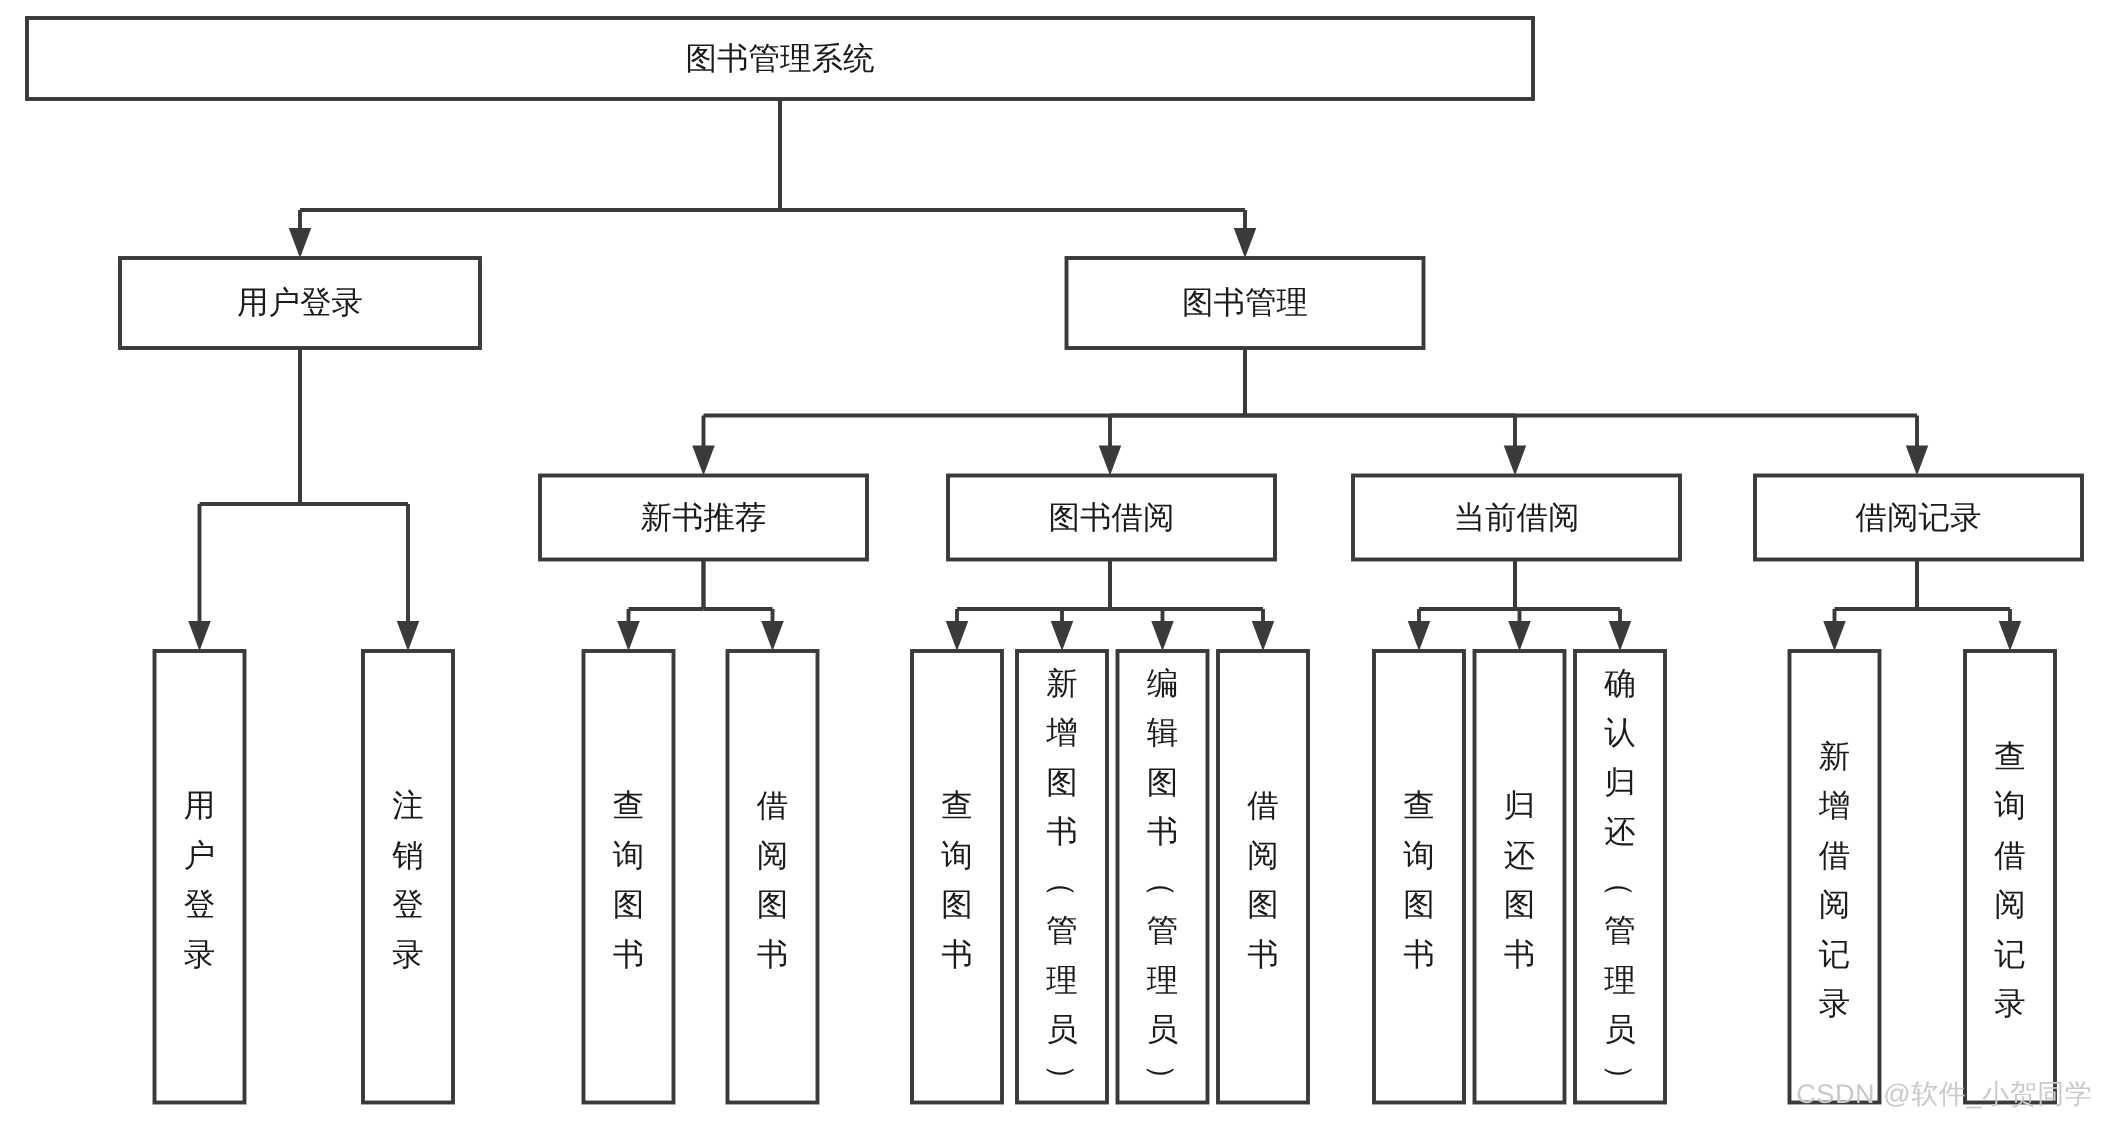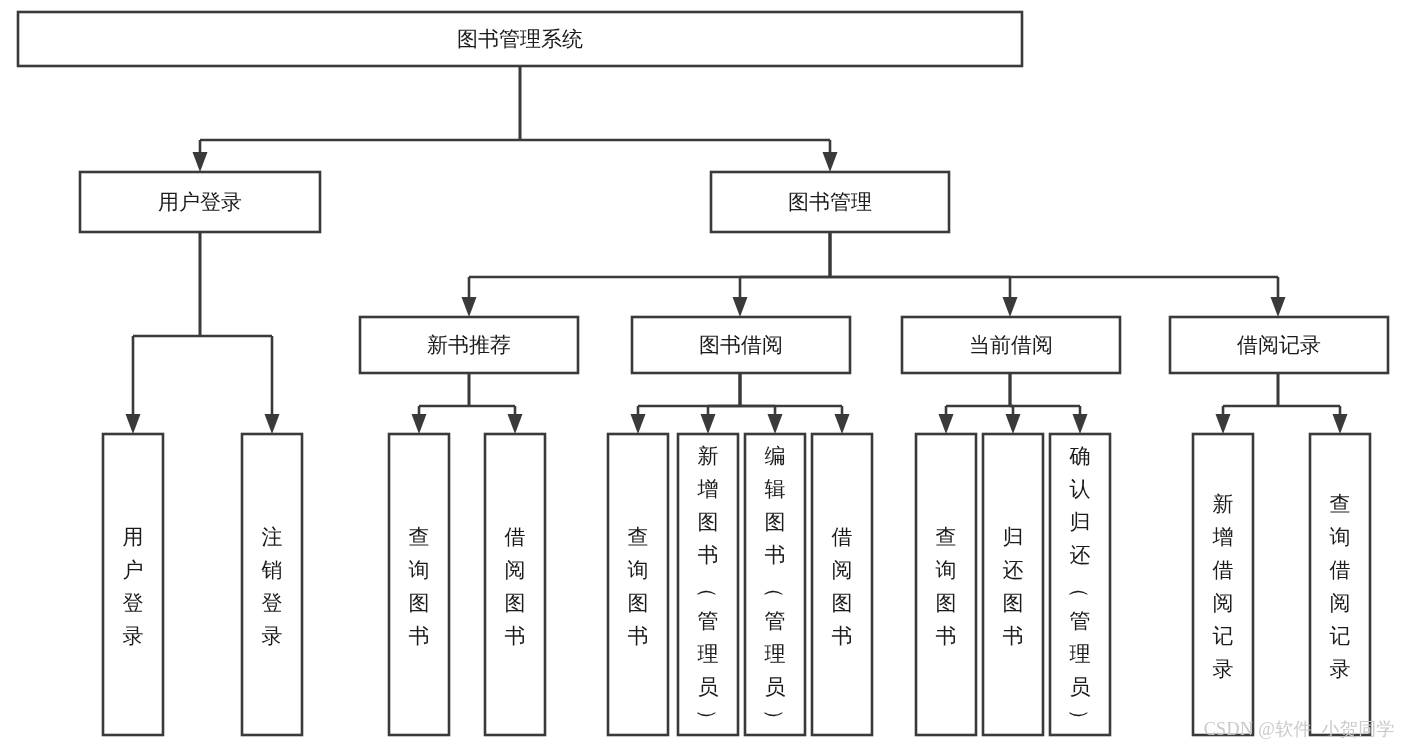--- a/index.html
+++ b/index.html
@@ -55,21 +55,21 @@
     font-family: "DejaVu Sans", "Liberation Sans", sans-serif;
     font-size: 21px;
     text-anchor: middle;
   }
   .watermark {
     position: absolute;
     right: 10px;
     bottom: 6px;
     color: #c9c9c9;
     font-size: 18px;
-    font-family: Liberation Serif, serif;
+    font-family: Liberation Sans, sans-serif;
     letter-spacing: 0.4px;
     white-space: nowrap;
     pointer-events: none;
   }
 </style>
 </head>
 <body>
 
 <div id="diagram-root">
   <svg id="tree-svg" viewBox="0 0 1405 747" xmlns="http://www.w3.org/2000/svg">

